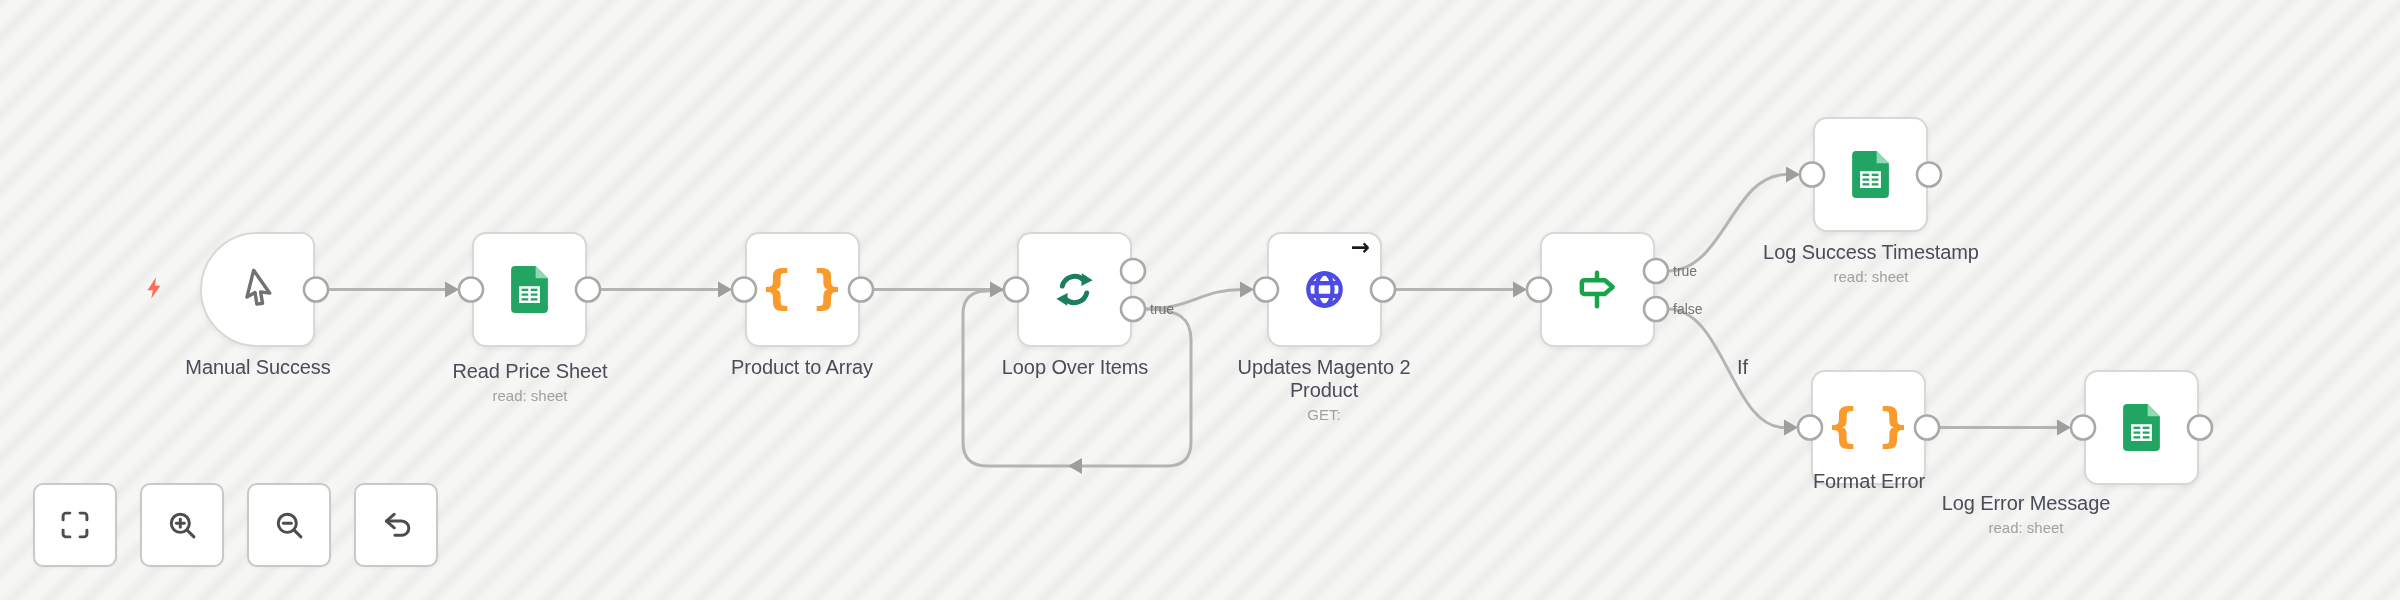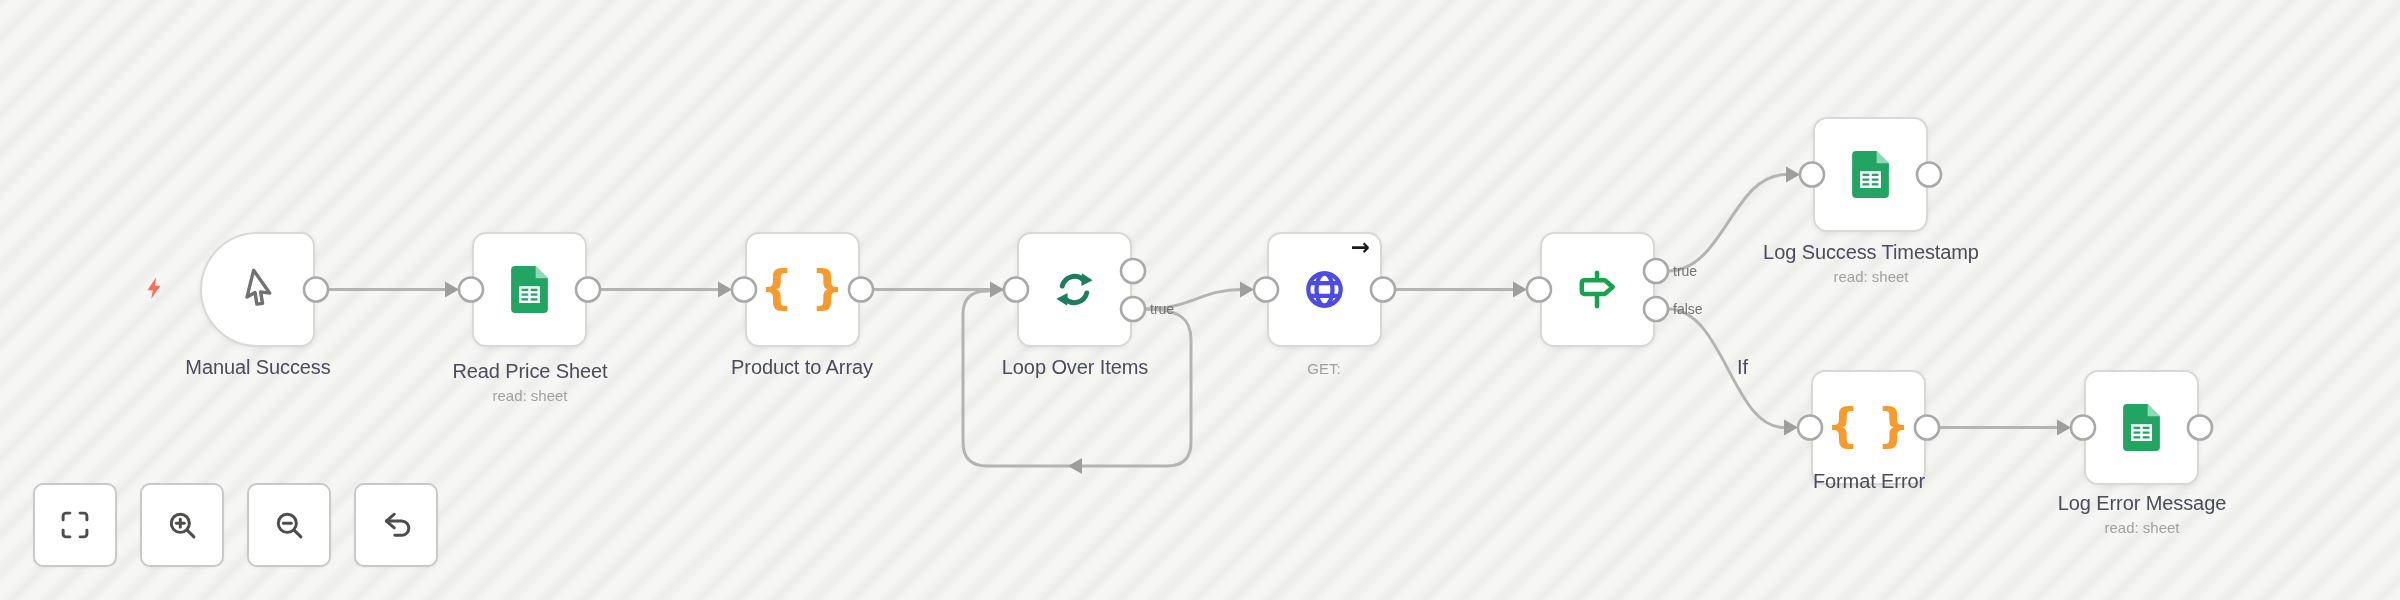--- a/index.html
+++ b/index.html
@@ -206,35 +206,36 @@
 </div>
 <div class="nlabel" style="left:652px;top:356px;width:300px;">
   <div class="nl-title">Product to Array</div>
 
 </div>
 <div class="nlabel" style="left:925px;top:356px;width:300px;">
   <div class="nl-title">Loop Over Items</div>
 
 </div>
 <div class="nlabel" style="left:1224px;top:356px;width:200px;">
+  <div class="nl-title">Updates Magento 2 Product</div>
   <div class="nl-sub">GET:</div>
 </div>
 <div class="nlabel" style="left:1448px;top:356px;width:300px;text-align:right;">
   <div class="nl-title">If</div>
 
 </div>
 <div class="nlabel" style="left:1721px;top:241px;width:300px;">
   <div class="nl-title">Log Success Timestamp</div>
   <div class="nl-sub">read: sheet</div>
 </div>
 <div class="nlabel" style="left:1719px;top:470px;width:300px;">
   <div class="nl-title">Format Error</div>
 
 </div>
-<div class="nlabel" style="left:1992px;top:492px;width:300px;">
+<div class="nlabel" style="left:1876px;top:492px;width:300px;">
   <div class="nl-title">Log Error Message</div>
   <div class="nl-sub">read: sheet</div>
 </div>
 
 <div class="toolbar">
   <div class="tbtn">
     <svg width="34" height="34" viewBox="0 0 30 30">
       <g stroke="#4d4d4b" stroke-width="2.6" fill="none" stroke-linecap="round">
         <path d="M4.5 10.5 V7 a2.5 2.5 0 0 1 2.5 -2.5 h3.5"></path>
         <path d="M19.5 4.5 H23 a2.5 2.5 0 0 1 2.5 2.5 v3.5"></path>

